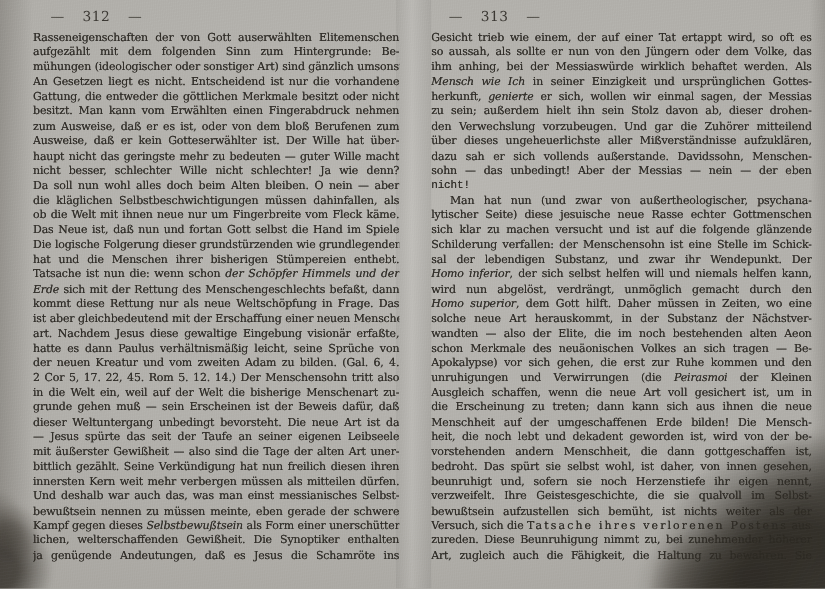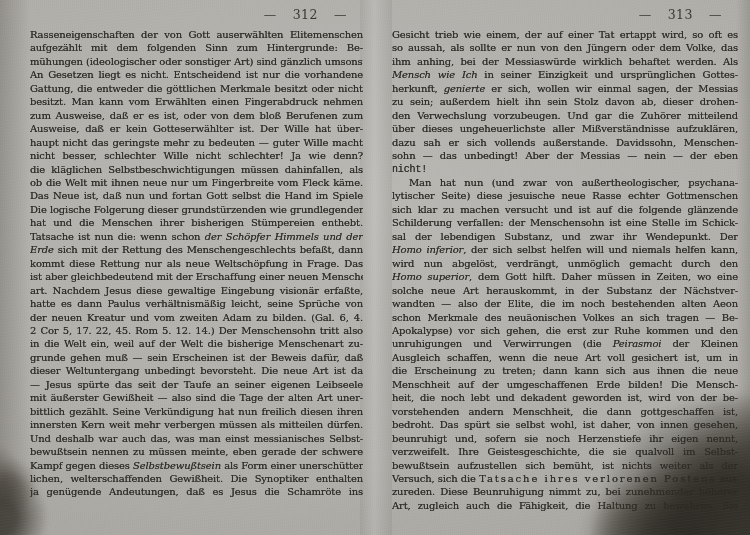--- a/index.html
+++ b/index.html
@@ -50,21 +50,21 @@
       radial-gradient(circle at 36% 40%, rgba(58,53,46,.40) 0 10%, rgba(58,53,46,0) 34%),
       radial-gradient(circle at 10% 30%, rgba(58,53,46,.35) 0 9%, rgba(58,53,46,0) 30%);
   }
   .page {
     position: absolute; top: 0; bottom: 0; overflow: hidden;
     color: #312e29;
   }
   .page-312 { left: 30px;  width: 333px; }
   .page-313 { left: 392px; width: 346px; }
   .page-header {
-    text-align: right; margin-top: 7px; height: 16px;
+    text-align: left; margin-top: 7px; height: 16px;
     font-size: 12.5px; color: #3a3732; letter-spacing: .5px;
   }
   .page-header .dash { margin: 0 16px; color: #45423c; }
   .page-text {
     margin-top: 5px;
     font-size: 10px; line-height: 13.45px; letter-spacing: -0.15px;
     text-shadow: 0 0 .6px rgba(44,41,36,.85);
     word-spacing: .2px;
   }
   .line { text-align: justify; text-align-last: justify; white-space: nowrap; }
@@ -87,20 +87,21 @@
         <div class="line">Rasseneigenschaften der von Gott auserwählten Elitemenschen</div>
         <div class="line">aufgezählt mit dem folgenden Sinn zum Hintergrunde: Be-</div>
         <div class="line">mühungen (ideologischer oder sonstiger Art) sind gänzlich umsonst.</div>
         <div class="line">An Gesetzen liegt es nicht. Entscheidend ist nur die vorhandene</div>
         <div class="line">Gattung, die entweder die göttlichen Merkmale besitzt oder nicht</div>
         <div class="line">besitzt. Man kann vom Erwählten einen Fingerabdruck nehmen</div>
         <div class="line">zum Ausweise, daß er es ist, oder von dem bloß Berufenen zum</div>
         <div class="line">Ausweise, daß er kein Gotteserwählter ist. Der Wille hat über-</div>
         <div class="line">haupt nicht das geringste mehr zu bedeuten — guter Wille macht</div>
         <div class="line">nicht besser, schlechter Wille nicht schlechter! Ja wie denn?</div>
+        <div class="line">Da soll nun wohl alles doch beim Alten bleiben. O nein — aber</div>
         <div class="line">die kläglichen Selbstbeschwichtigungen müssen dahinfallen, als</div>
         <div class="line">ob die Welt mit ihnen neue nur um Fingerbreite vom Fleck käme.</div>
         <div class="line">Das Neue ist, daß nun und fortan Gott selbst die Hand im Spiele</div>
         <div class="line">Die logische Folgerung dieser grundstürzenden wie grundlegenden</div>
         <div class="line">hat und die Menschen ihrer bisherigen Stümpereien enthebt.</div>
         <div class="line">Tatsache ist nun die: wenn schon <em>der Schöpfer Himmels und der</em></div>
         <div class="line"><em>Erde</em> sich mit der Rettung des Menschengeschlechts befaßt, dann</div>
         <div class="line">kommt diese Rettung nur als neue Weltschöpfung in Frage. Das</div>
         <div class="line">ist aber gleichbedeutend mit der Erschaffung einer neuen Menschen-</div>
         <div class="line">art. Nachdem Jesus diese gewaltige Eingebung visionär erfaßte,</div>

